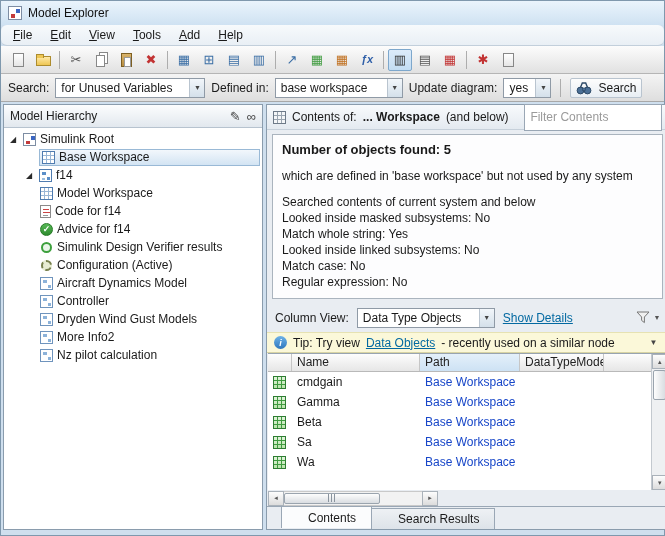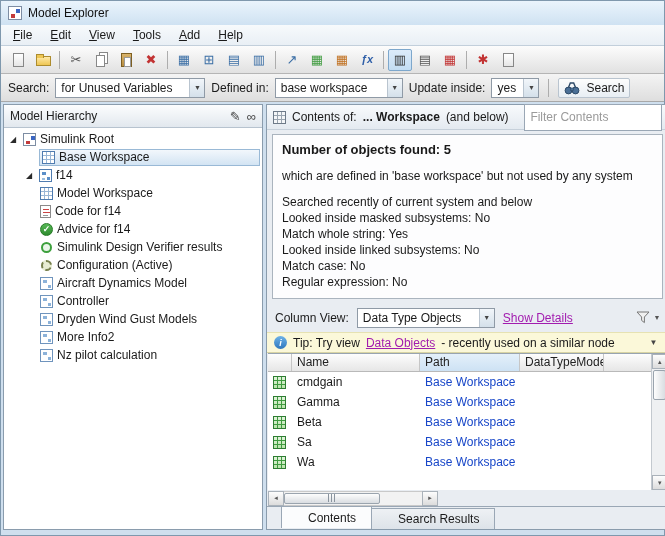--- a/index.html
+++ b/index.html
@@ -10,21 +10,21 @@
 
   
   .titlebar { height:24px; flex:0 0 auto; display:flex; align-items:center; gap:6px;
     padding:0 7px; background:linear-gradient(#eaf4fc,#cfe2f2); }
   .app-icon { width:14px; height:14px; border:1px solid #7d8da3;
     background:linear-gradient(#c23b3b,#c23b3b) 2px 7px/4px 4px no-repeat,
                linear-gradient(#3b66c2,#3b66c2) 7px 2px/4px 4px no-repeat,#fff; }
   .title-text { font-size:12px; color:#111; }
 
   .menubar { height:21px; flex:0 0 auto; display:flex; align-items:center; padding:0 3px;
-    background:linear-gradient(#f7fafc,#e9eff5); border-bottom:1px solid #c2cfdb; }
+    background:linear-gradient(#f7fafc,#e9eff5); border-bottom:1px solid #c2cfdb;border-radius:6px; }
   .menu-item { display:inline-block; padding:3px 9px; cursor:default; }
   .menu-item::first-letter { text-decoration:underline; }
 
   
   .toolbar { height:28px; flex:0 0 auto; display:flex; align-items:center; gap:1px;
     padding:0 5px; background:linear-gradient(#fcfcfc,#e1e1e1); border-bottom:1px solid #b5b5b5; }
   .tsep { width:1px; height:18px; background:#adadad; margin:0 3px; flex:0 0 auto; }
   .tbtn { width:24px; height:22px; display:flex; align-items:center; justify-content:center;
     border:1px solid transparent; border-radius:2px; flex:0 0 auto; }
   .tbtn.pressed { border-color:#7da7cc; background:linear-gradient(#dcebfa,#c3ddf3); }
@@ -92,21 +92,21 @@
     padding:0 5px; font-family:"Liberation Sans",sans-serif; font-size:12px; color:#444; }
   .filterbox::placeholder { color:#9a9a9a; }
 
   .infobox { margin:4px 5px; background:#fdfdfe; border:1px solid #aab4be; padding:7px 9px; flex:0 0 auto; }
   .infobox .ib-title { font-weight:bold; font-size:13px; margin-bottom:12px; }
   .infobox .ib-line { margin-bottom:2px; }
   .infobox .ib-gap { margin-bottom:12px; }
 
   .colview-row { height:29px; flex:0 0 auto; display:flex; align-items:center; gap:8px; padding:0 8px; }
   .w-colview{width:138px; background:#fff;}
-  .link { color:#a21caf; text-decoration:underline; white-space:nowrap; }
+  .link { color:#0369a1; text-decoration:underline; white-space:nowrap; }
   .funnel { margin-left:auto; display:flex; align-items:center; gap:2px; }
 
   .tip-row { height:21px; flex:0 0 auto; display:flex; align-items:center; gap:6px; padding:0 7px;
     background:#fbf8d9; border-top:1px solid #e6e2b2; border-bottom:1px solid #d8d4a4; }
   .tip-i { width:13px; height:13px; border-radius:50%; background:linear-gradient(#6db2e8,#2f77bd);
     color:#fff; font-size:9px; font-weight:bold; font-style:italic; display:flex; align-items:center; justify-content:center; flex:0 0 auto; }
   .tip-arrow { margin-left:auto; font-size:8px; color:#444; padding:2px 4px; }
 
   
   .table-zone { flex:1; display:flex; min-height:0; border-top:1px solid #98a4b0; background:#fff; margin:0 1px 0 1px;}
@@ -233,21 +233,21 @@
     <span class="sb-label">Search:</span>
     <span class="combo w-search">
       <span class="cval">for Unused Variables</span>
       <span class="carr">▼</span>
     </span>
     <span class="sb-label">Defined in:</span>
     <span class="combo w-defined">
       <span class="cval">base workspace</span>
       <span class="carr">▼</span>
     </span>
-    <span class="sb-label">Update inside:</span>
+    <span class="sb-label">Update diagram:</span>
     <span class="combo w-update">
       <span class="cval">yes</span>
       <span class="carr">▼</span>
     </span>
     <span class="tsep"></span>
     <span class="sbtn">
       <svg width="16" height="14" viewBox="0 0 16 14">
         <circle cx="4.5" cy="9.5" r="3.4" fill="#4a6f96" stroke="#2d4a68"></circle>
         <circle cx="11.5" cy="9.5" r="3.4" fill="#4a6f96" stroke="#2d4a68"></circle>
         <path d="M4.5 6.5 L6.3 2 h3.4 L11.5 6.5" fill="none" stroke="#2d4a68" stroke-width="1.4"></path>
@@ -356,21 +356,21 @@
         <span class="ico ico-cts"></span>
         <span>Contents of:</span>
         <span class="bold">... Workspace</span>
         <span>(and below)</span>
         <input class="filterbox" placeholder="Filter Contents" style="">
       </div>
 
       <div class="infobox">
         <div class="ib-title">Number of objects found: 5</div>
         <div class="ib-line ib-gap">which are defined in 'base workspace' but not used by any system</div>
-        <div class="ib-line">Searched recently of current system and below</div>
+        <div class="ib-line">Searched contents of current system and below</div>
         <div class="ib-line">Looked inside masked subsystems: No</div>
         <div class="ib-line">Match whole string: Yes</div>
         <div class="ib-line">Looked inside linked subsystems: No</div>
         <div class="ib-line">Match case: No</div>
         <div class="ib-line">Regular expression: No</div>
       </div>
 
       <div class="colview-row">
         <span>Column View:</span>
         <span class="combo w-colview">

